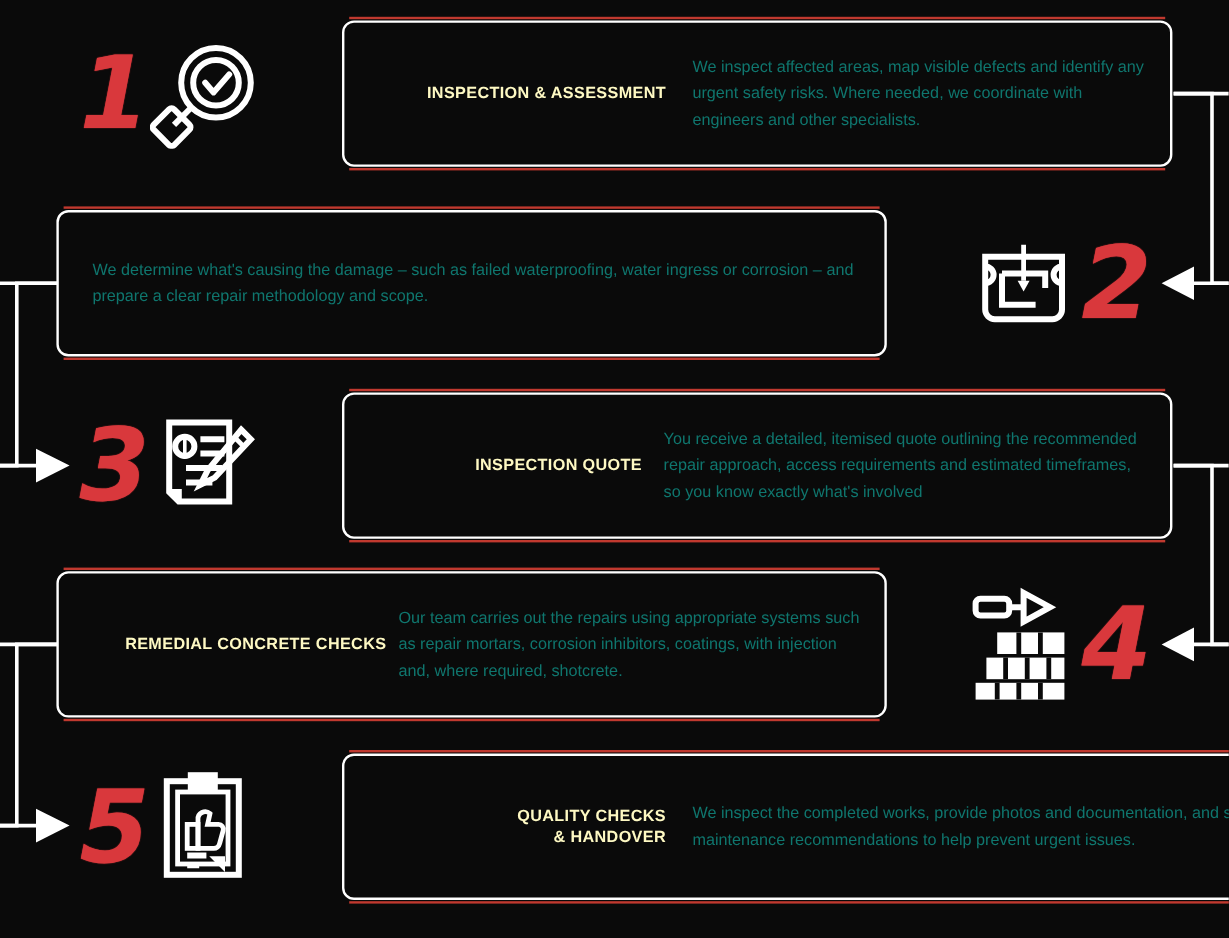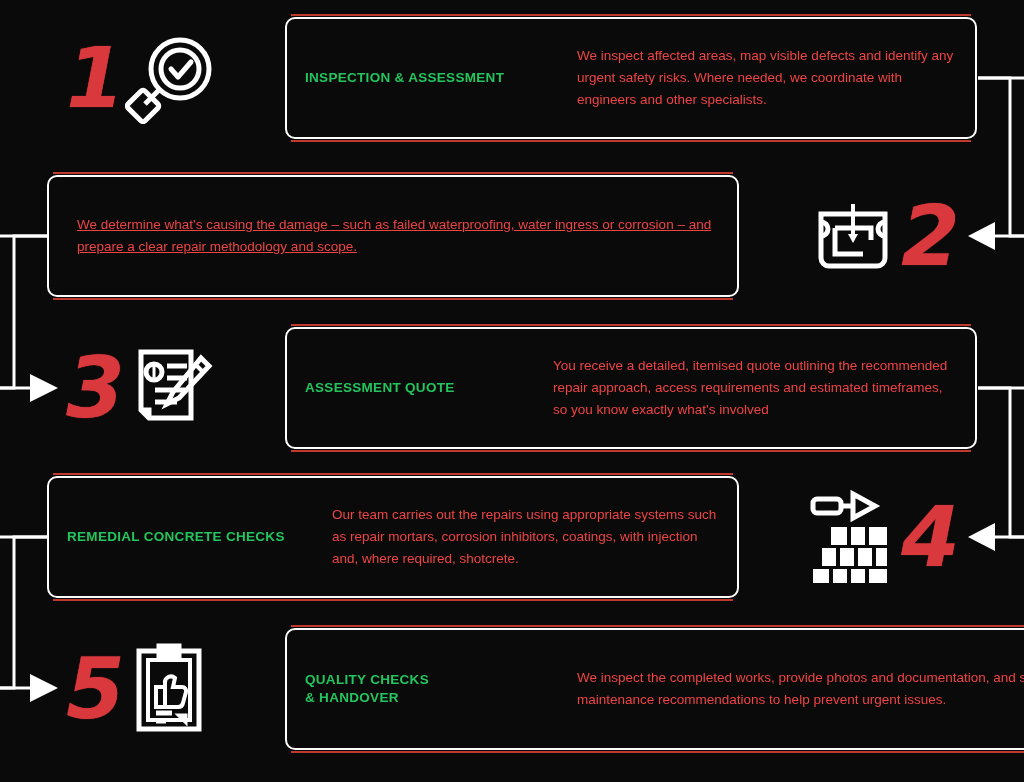--- a/index.html
+++ b/index.html
@@ -50,44 +50,44 @@
     padding:14px 18px;
   }
   
   .card::before,.card::after{
     content:"";position:absolute;left:4px;right:4px;height:2px;background:#c0392f;
   }
   .card::before{top:-5px;}
   .card::after{bottom:-5px;}
 
   .card-title{
-    color:#22c55e;
+    color:#fef9c3;
     font-weight:700;
     font-size:13.5px;
     letter-spacing:.3px;
     line-height:1.35;
-    text-align:left;
+    text-align:right;
     flex:0 0 auto;
     white-space:pre-line;
   }
   .card-body{
-    color:#ef4444;
+    color:#0f766e;
     font-size:13.5px;
     line-height:1.62;
     flex:1 1 auto;
   }
 
   
   .card-1{width:692px;height:122px;}
   .card-1 .card-title{width:250px;}
   .card-1 .card-body{padding-left:22px;}
 
   .card-2{width:692px;height:122px;}
   .card-2 .card-title{width:250px;}
-  .card-2 .card-body{padding-left:10px;text-decoration:underline;}
+  .card-2 .card-body{padding-left:10px;}
 
   .card-3{width:692px;height:122px;}
   .card-3 .card-title{width:230px;}
   .card-3 .card-body{padding-left:18px;}
 
   .card-4{width:692px;height:122px;}
   .card-4 .card-title{width:255px;}
   .card-4 .card-body{padding-left:10px;}
 
   .card-5{width:792px;height:122px;}
@@ -173,21 +173,21 @@
           <path d="M42 24 h20" stroke-width="5"></path>
           <path d="M42 36 h20" stroke-width="5"></path>
           <path d="M30 48 h30" stroke-width="5"></path>
           <path d="M30 60 h22" stroke-width="5"></path>
           <path d="M76 16 l8 8 l-30 32 l-12 6 l6 -12 z"></path>
           <path d="M70 22 l8 8" stroke-width="4"></path>
         </svg>
       </div>
     </div>
     <div class="card card-3">
-      <div class="card-title">ASSESSMENT QUOTE</div>
+      <div class="card-title">INSPECTION QUOTE</div>
       <div class="card-body">You receive a detailed, itemised quote outlining the recommended repair approach, access requirements and estimated timeframes, so you know exactly what's involved</div>
     </div>
   </div>
 
   <div class="row row-l" style="top:476px;height:122px;">
     <div class="cluster right">
       <div class="icon-wrap">
         <svg width="96" height="96" viewBox="0 0 96 96" fill="none">
           <g stroke="#fff" stroke-width="5" fill="none">
             <rect x="8" y="10" width="28" height="14" rx="4"></rect>

